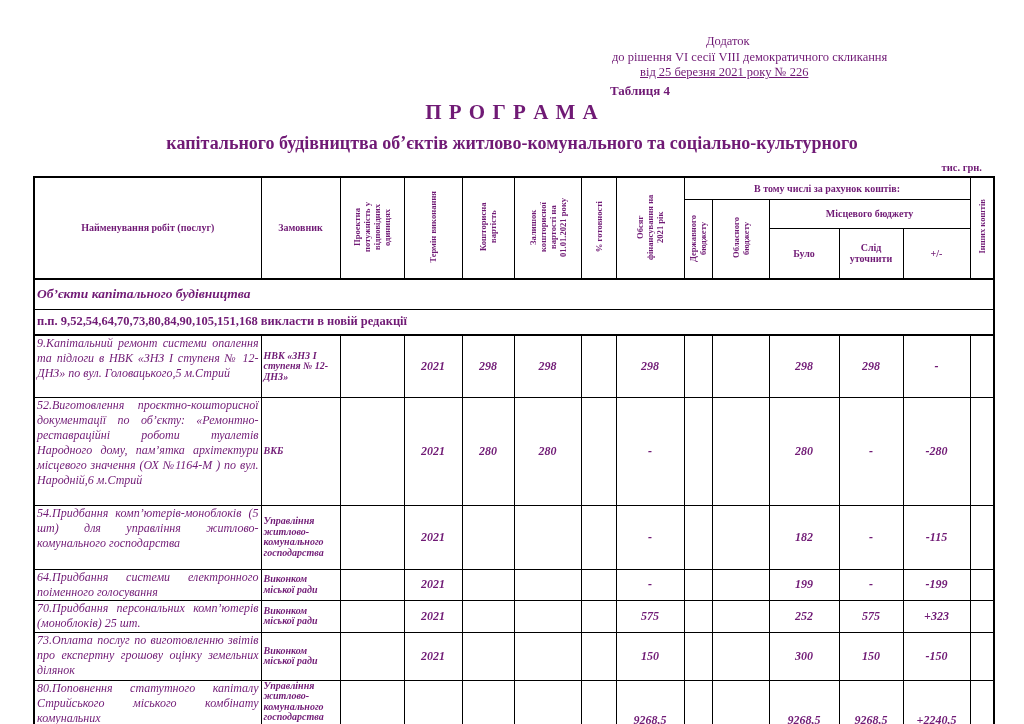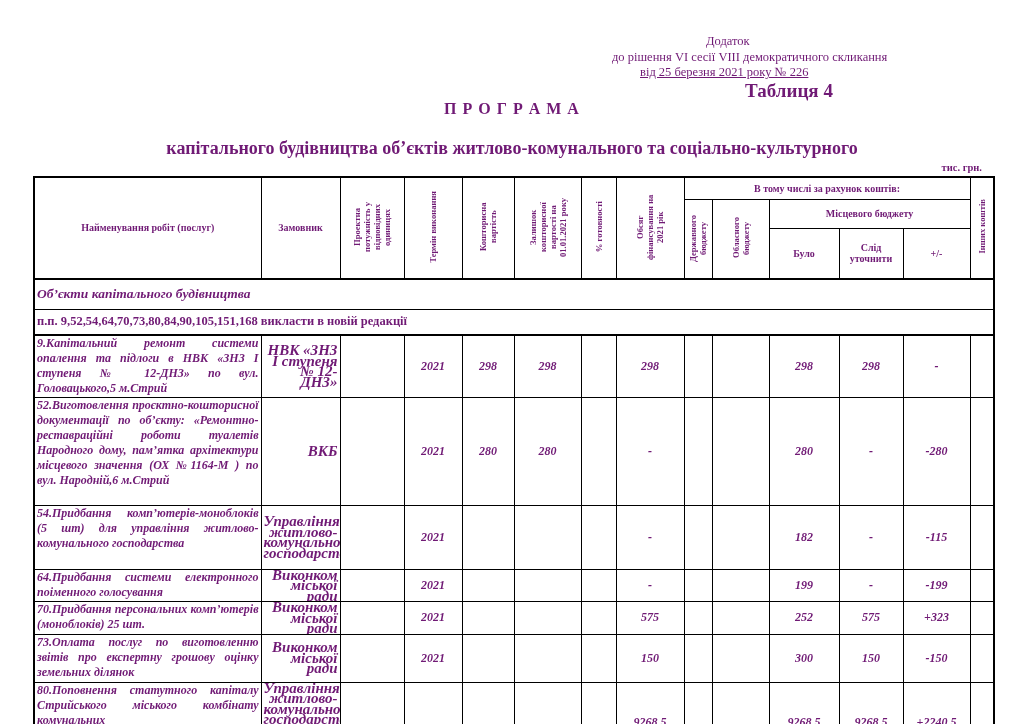--- a/index.html
+++ b/index.html
@@ -5,24 +5,24 @@
   html,body{margin:0;padding:0;background:#888;}
   .page{
     position:relative;width:1024px;height:724px;background:#ffffff;
     font-family:"Liberation Serif","DejaVu Serif",serif;color:#701a75;overflow:hidden;
   }
   
   .appendix{position:absolute;left:610px;top:34px;width:402px;font-size:12.5px;line-height:15.5px;}
   .appendix .l1{padding-left:96px;}
   .appendix .l2{padding-left:2px;}
   .appendix .l3{padding-left:30px;text-decoration:underline;}
-  .appendix .l4{font-weight:bold;text-align:center;padding-right:44px;font-size:19px;margin-top:2px;}
+  .appendix .l4{font-weight:bold;text-align:left;padding-right:44px;font-size:13px;margin-top:2px;}
   
   .titleblock{position:absolute;left:0;top:100px;width:1024px;text-align:center;font-weight:bold;}
-  .titleblock .t1{font-size:16px;letter-spacing:1px;margin-bottom:20px;}
+  .titleblock .t1{font-size:21px;letter-spacing:1px;margin-bottom:8px;}
   .titleblock .t2{font-size:18px;margin-bottom:3px;}
   .titleblock .t3{font-size:13.5px;}
   .units{position:absolute;right:42px;top:162px;font-size:10.5px;font-weight:bold;}
   
   table.main{
     position:absolute;left:33px;top:176px;border-collapse:collapse;table-layout:fixed;
     width:962px;border:2.5px solid #000;
   }
   table.main td{border:1.5px solid #000;padding:0 2px;overflow:hidden;}
   
@@ -31,26 +31,26 @@
   .vert{
     display:inline-block;writing-mode:vertical-rl;transform:rotate(180deg);
     font-weight:bold;font-size:8.6px;line-height:10px;text-align:center;
     max-height:76px;white-space:normal;
   }
   
   tbody td{vertical-align:middle;}
   .section-cell{font-weight:bold;font-style:italic;font-size:13.5px;text-align:left;padding:2px 4px;}
   .note-cell{font-weight:bold;font-size:12.5px;text-align:left;padding:1px 4px;}
   .c-name{
-    font-weight:bold;font-style:italic;font-size:12px;line-height:15px;
+    font-weight:normal;font-style:italic;font-size:12px;line-height:15px;
     text-align:justify;vertical-align:top;padding:0 3px;margin-top:20px;
   }
   .c-cust{
-    font-weight:bold;font-style:italic;font-size:15px;line-height:10.5px;
-    text-align:right;vertical-align:middle;padding:0 1px;
+    font-weight:bold;font-style:italic;font-size:10px;line-height:10.5px;
+    text-align:left;vertical-align:middle;padding:0 1px;
   }
   .c-num{
     font-weight:bold;font-style:italic;font-size:12px;text-align:center;vertical-align:middle;
   }
   
   thead tr:nth-child(1){height:22px;}
   thead tr:nth-child(2){height:22px;}
   thead tr:nth-child(3){height:38px;}
   tbody tr:nth-child(1){height:30px;}
   tbody tr:nth-child(2){height:26px;}

